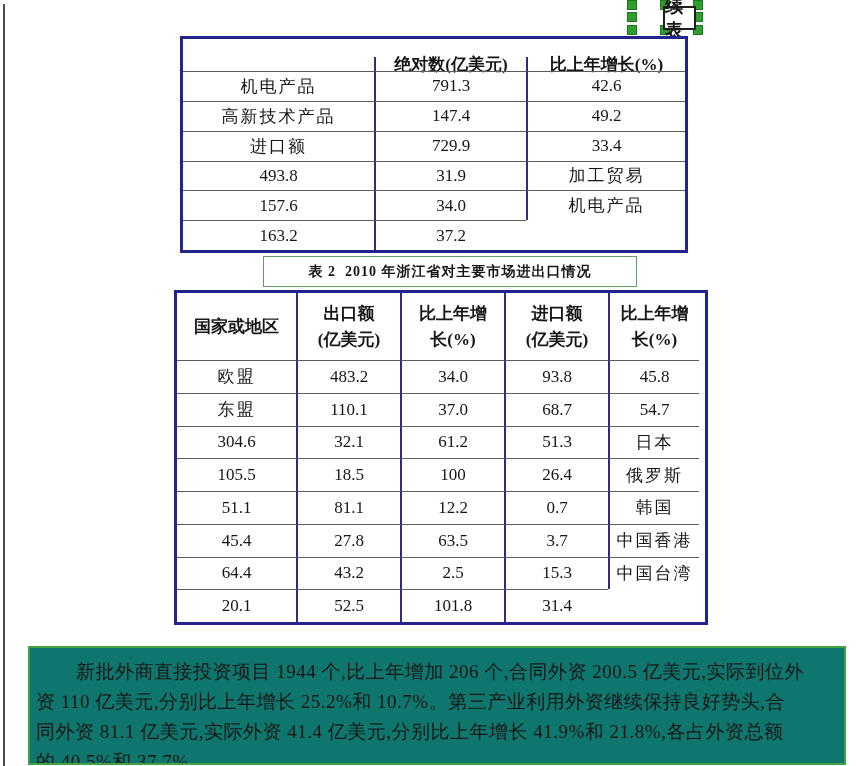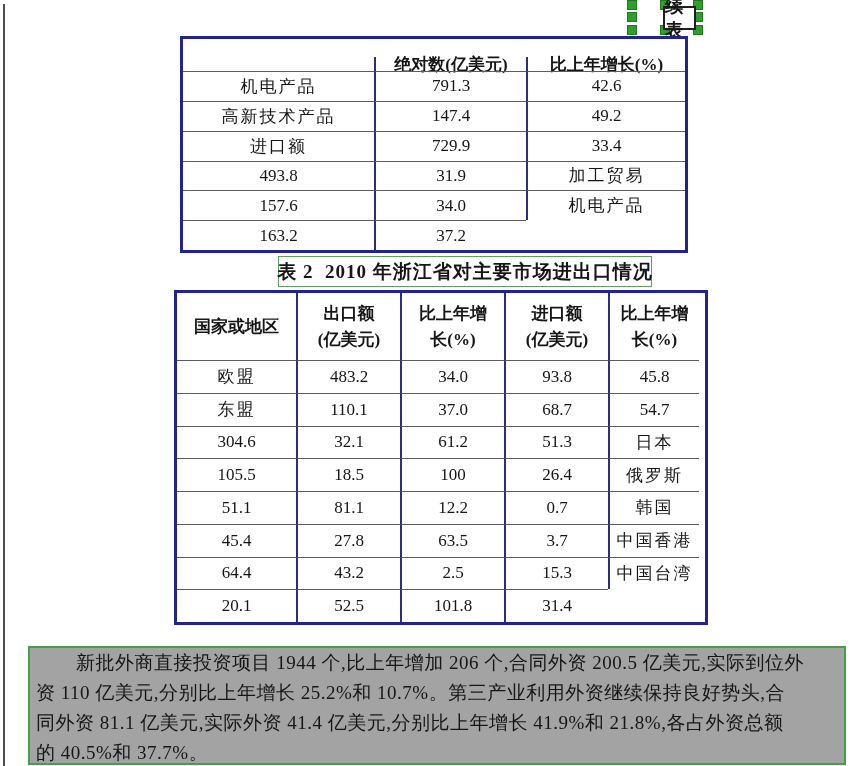--- a/index.html
+++ b/index.html
@@ -31,31 +31,31 @@
   .t1>div:nth-child(-n+3){font-weight:bold;margin-top:18px;}
   .t2{left:174px;top:290px;width:534px;height:335px;grid-template-columns:119px 104px 104px 104px 91px;grid-template-rows:67px repeat(8,1fr);}
   .t2>div:not(:nth-child(5n+1)){border-left:2px solid #2c2c85;}
   .t2>div:nth-child(n+6){border-top:1.5px solid #5c5c5c;}
   .t2>div:nth-child(-n+5){font-weight:bold;}
   .hdr2{flex-direction:column;line-height:26px;}
   .cjk{letter-spacing:2px;}
 
   
   .caption{
-    position:absolute;left:278px;top:256px;width:374px;height:31px;
+    position:absolute;left:263px;top:256px;width:374px;height:31px;
     border:1.5px solid #5f9e5f;display:flex;align-items:center;justify-content:center;
-    font-weight:bold;font-size:19px;letter-spacing:1px;box-sizing:border-box;background:#fff;
+    font-weight:bold;font-size:14px;letter-spacing:1px;box-sizing:border-box;background:#fff;
   }
   .caption span{white-space:pre;}
 
   
   .para{
     position:absolute;left:28px;top:646px;width:818px;height:119px;
-    border:2px solid #44a044;box-sizing:border-box;background:#a3a3a3;
-    padding:0 0 0 6px;overflow:hidden;
+    border:2px solid #44a044;box-sizing:border-box;background:#0f766e;
+    padding:9px 0 0 6px;overflow:hidden;
   }
   .para-line{white-space:pre;line-height:30px;font-size:19px;letter-spacing:0.5px;}
   .para-line.indent{text-indent:2.1em;}
 </style>
 </head>
 <body>
 
 <div class="page">
 
   <div class="scan-line"></div>

